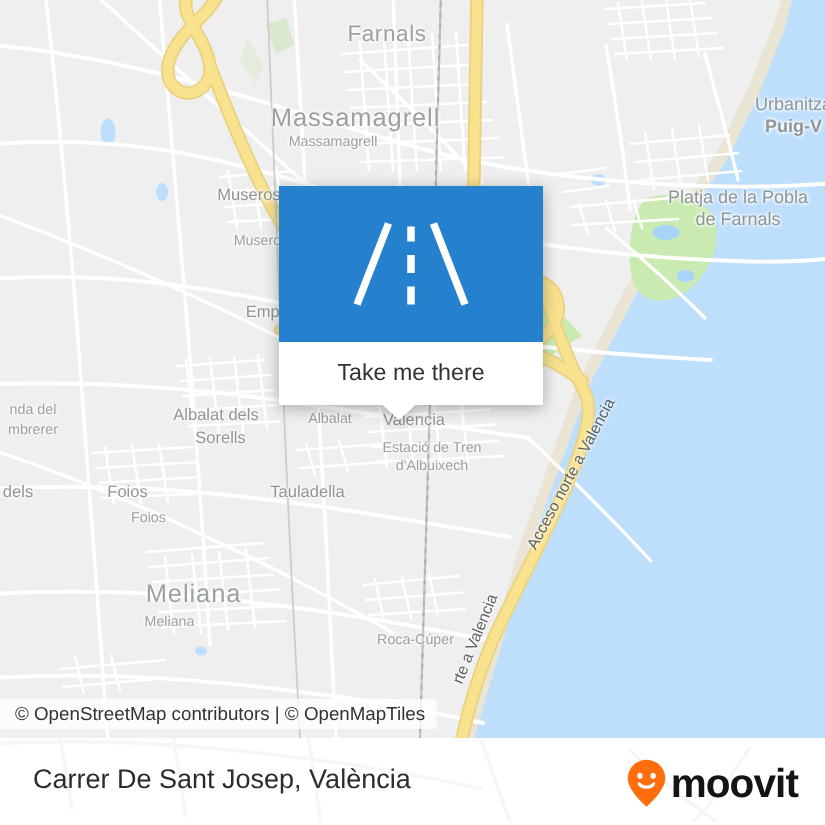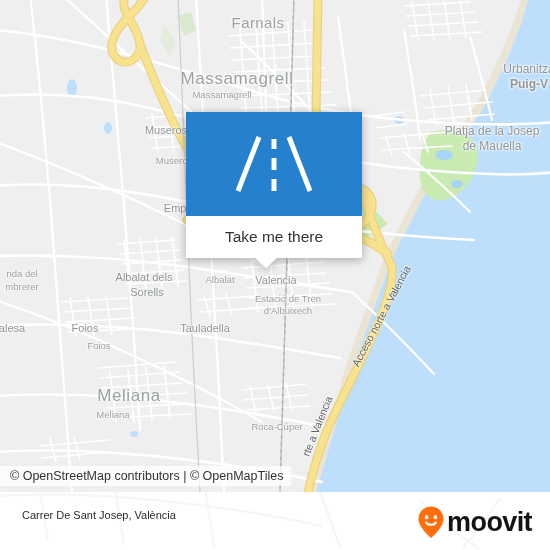--- a/index.html
+++ b/index.html
@@ -50,21 +50,21 @@
     pointer-events: none;
     font-family: "Liberation Sans", sans-serif;
     text-shadow: 0 0 3px #fff, 0 0 3px #fff;
   }
   .lbl-center { transform: translateX(-50%); }
 
   
   #callout {
     position: absolute;
     left: 186px;
-    top: 112px;
+    top: 124px;
     width: 160px;
     filter: drop-shadow(0 2px 5px rgba(0,0,0,0.30));
   }
   #callout-image {
     width: 176px;
     height: 104px;
     background: #2580ce;
     display: flex;
     align-items: center;
     justify-content: center;
@@ -128,21 +128,21 @@
   #bottom-bar-watermark {
     position: absolute;
     left: 0; top: -492px;
     opacity: 0.085;
     pointer-events: none;
   }
   #bottom-title {
     position: absolute;
     left: 22px;
     top: 17px;
-    font-size: 11px;
+    font-size: 18px;
     color: #2c2c2c;
     white-space: nowrap;
     font-family: "Liberation Sans", sans-serif;
     z-index: 2;
   }
   #brand {
     position: absolute;
     right: 18px;
     top: 13px;
     display: flex;
@@ -387,33 +387,33 @@
       </g>
     </svg>
 
     <div id="map-labels">
         <div class="map-label lbl-center lbl-city-md" style="left: 258px; top: 14px;">Farnals</div>
         <div class="map-label lbl-center lbl-city-lg" style="left: 237px; top: 69px;">Massamagrell</div>
         <div class="map-label lbl-center lbl-sm" style="left: 222px; top: 89px;">Massamagrell</div>
         <div class="map-label lbl-center lbl-place" style="left: 529px; top: 62px;">Urbanitza</div>
         <div class="map-label lbl-center lbl-place" style="left: 529px; top: 77px; font-weight: bold;">Puig-V</div>
         <div class="map-label lbl-center lbl-town" style="left: 166px; top: 124px;">Museros</div>
-        <div class="map-label lbl-center lbl-place" style="left: 492px; top: 124px;">Platja de la Josep</div>
-        <div class="map-label lbl-center lbl-place" style="left: 492px; top: 139px;">de Mauella</div>
+        <div class="map-label lbl-center lbl-place" style="left: 492px; top: 124px;">Platja de la Pobla</div>
+        <div class="map-label lbl-center lbl-place" style="left: 492px; top: 139px;">de Farnals</div>
         <div class="map-label lbl-center lbl-sm" style="left: 174px; top: 155px;">Museros</div>
         <div class="map-label lbl-center lbl-town" style="left: 180px; top: 202px;">Emper</div>
         <div class="map-label lbl-center lbl-sm" style="left: 22px; top: 268px;">nda del</div>
         <div class="map-label lbl-center lbl-sm" style="left: 22px; top: 281px;">mbrerer</div>
         <div class="map-label lbl-center lbl-sm" style="left: 220px; top: 274px;">Albalat</div>
         <div class="map-label lbl-center lbl-town" style="left: 276px; top: 274px;">Valencia</div>
         <div class="map-label lbl-center lbl-town" style="left: 144px; top: 271px;">Albalat dels</div>
         <div class="map-label lbl-center lbl-town" style="left: 147px; top: 286px;">Sorells</div>
         <div class="map-label lbl-center lbl-sm" style="left: 288px; top: 293px;">Estació de Tren</div>
         <div class="map-label lbl-center lbl-sm" style="left: 288px; top: 305px;">d'Albuixech</div>
-        <div class="map-label lbl-center lbl-town" style="left: 12px; top: 322px;">alesa</div>
+        <div class="map-label lbl-center lbl-town" style="left: 12px; top: 322px;">dels</div>
         <div class="map-label lbl-center lbl-town" style="left: 85px; top: 322px;">Foios</div>
         <div class="map-label lbl-center lbl-town" style="left: 205px; top: 322px;">Tauladella</div>
         <div class="map-label lbl-center lbl-sm" style="left: 99px; top: 340px;">Foios</div>
         <div class="map-label lbl-center lbl-city-lg" style="left: 129px; top: 386px;">Meliana</div>
         <div class="map-label lbl-center lbl-sm" style="left: 277px; top: 421px;">Roca-Cúper</div>
         <div class="map-label lbl-center lbl-sm" style="left: 113px; top: 409px;">Meliana</div>
         <div class="lbl-road" style="left: 381px; top: 316px; transform: translate(-50%, -50%) rotate(-62deg);">Acceso norte a Valencia</div>
         <div class="lbl-road" style="left: 317px; top: 426px; transform: translate(-50%, -50%) rotate(-68deg);">rte a Valencia</div>
       </div>
 

